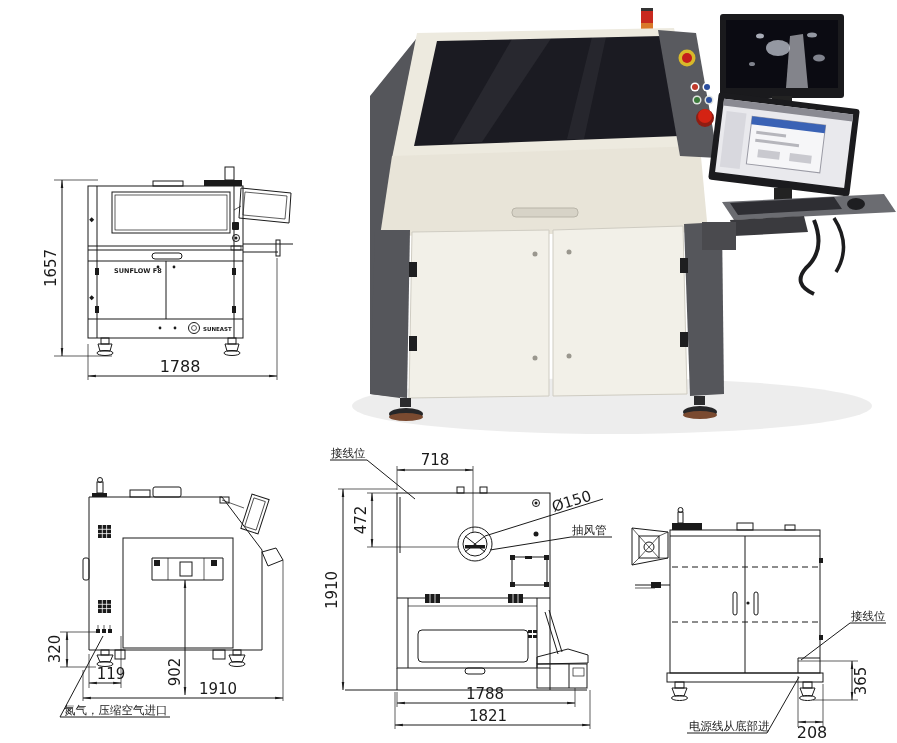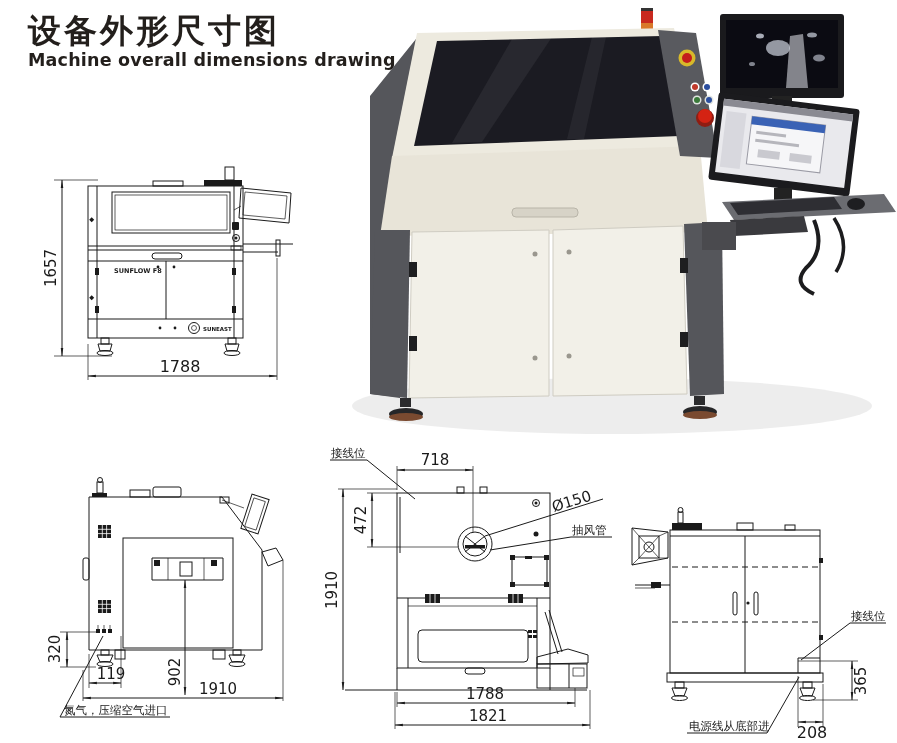--- a/index.html
+++ b/index.html
@@ -18,24 +18,20 @@
   .dash{stroke:#1a1a1a;stroke-width:1;fill:none;stroke-dasharray:6,4;}
   text{fill:#1a1a1a;font-family:"DejaVu Sans",sans-serif;}
   .dimtxt{font-size:15px;}
   .cjk{font-size:11.5px;}
 </style>
 </head>
 <body>
 
 <div id="canvas">
 
-  <div class="abs" id="hdr">
-    <div class="t1">设备外形尺寸图</div>
-    <div class="t2">Machine overall dimensions drawing</div>
-  </div>
 
   <svg style="left:362px;top:6px" width="535" height="440" viewBox="0 0 535 440">
     <ellipse cx="250" cy="400" rx="260" ry="28" fill="#000" opacity="0.07"></ellipse>
 
     <g>
       <rect x="279" y="2" width="12" height="3" fill="#333"></rect>
       <rect x="279" y="5" width="12" height="12" fill="#c8291f"></rect>
       <rect x="279" y="17" width="12" height="12" fill="#d9782a"></rect>
       <rect x="283" y="29" width="4" height="5" fill="#555"></rect>
     </g>

